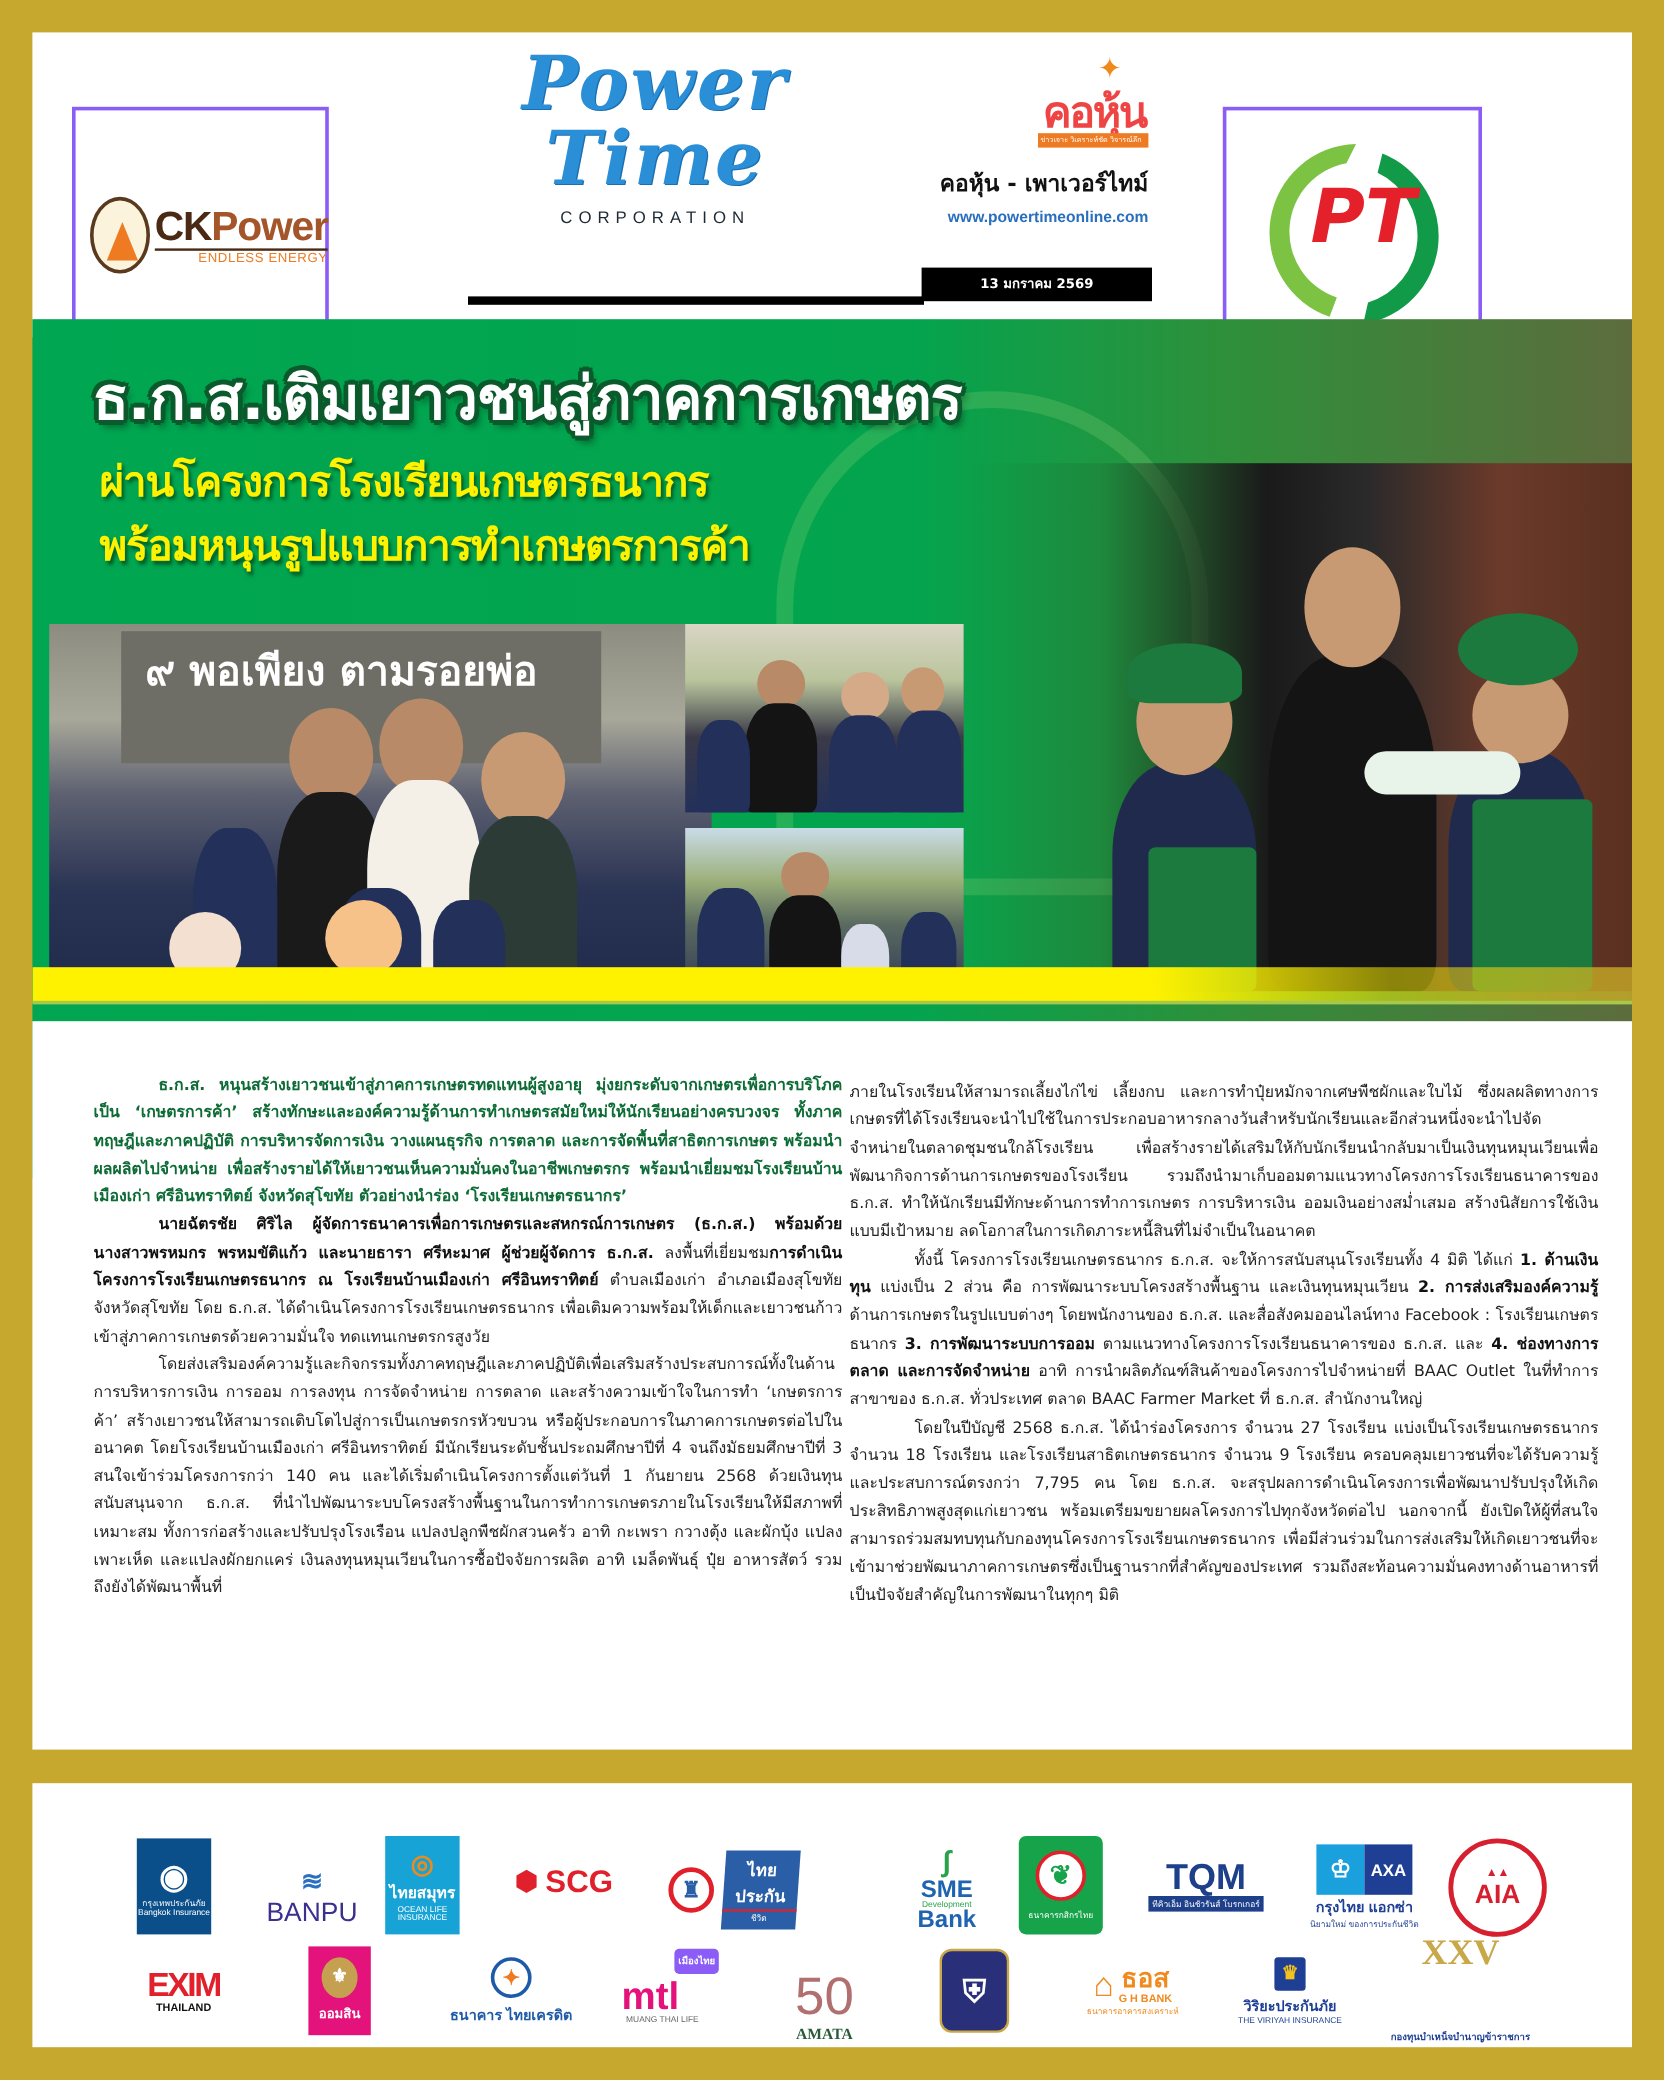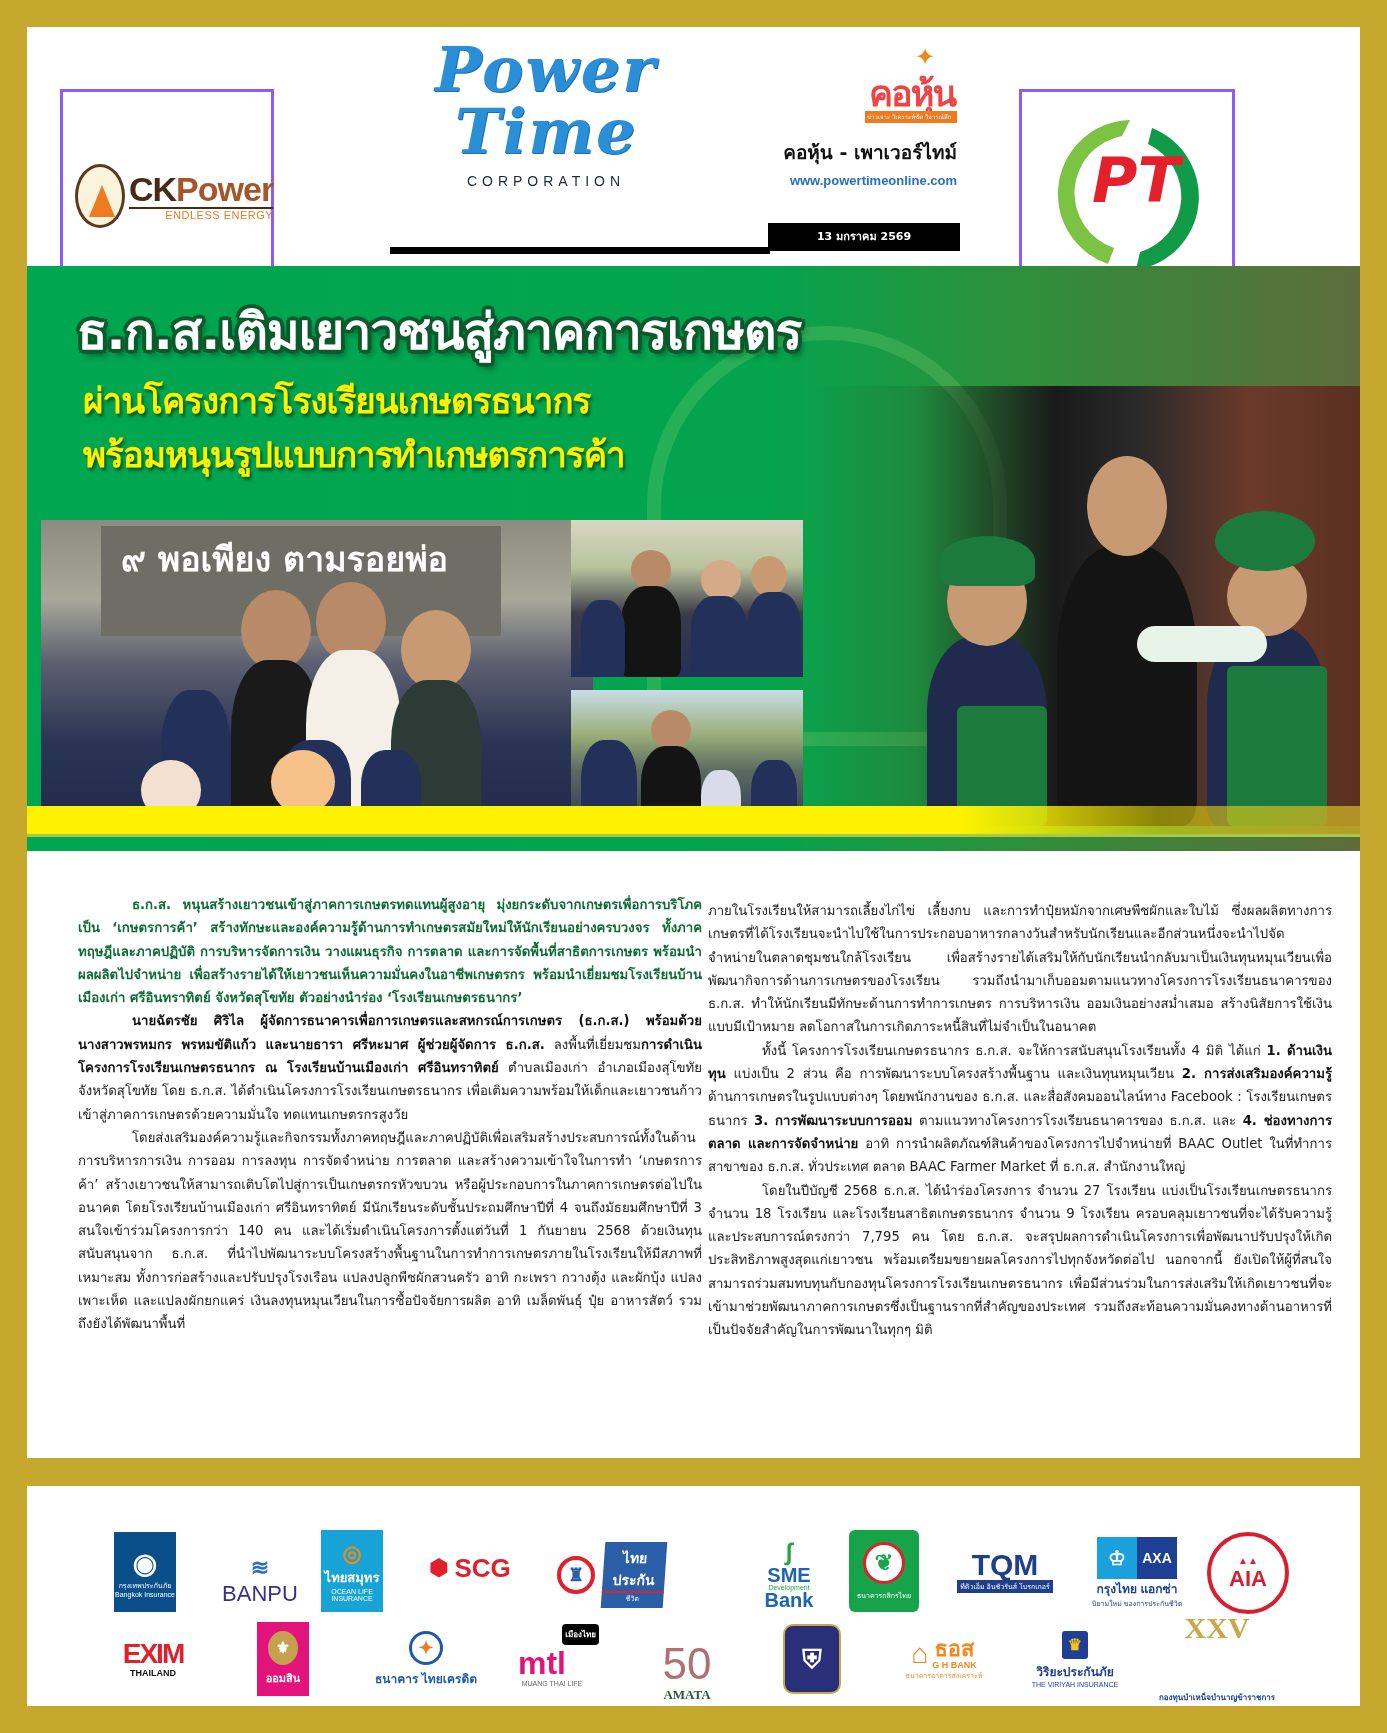--- a/index.html
+++ b/index.html
@@ -243,21 +243,21 @@
   </div>
   <div class="sp" style="left:230px;top:136px;width:52px;height:74px;background:#e4127b;color:#fff;">
     <span style="width:30px;height:34px;border-radius:50%;background:#c4a050;font-size:16px;line-height:34px;">⚜</span>
     <span style="font-size:11px;margin-top:4px;">ออมสิน</span>
   </div>
   <div class="sp" style="left:344px;top:136px;width:110px;height:74px;color:#1e5aa8;">
     <span style="width:34px;height:34px;border-radius:50%;border:3px solid #1e5aa8;color:#ee7a22;font-size:18px;line-height:28px;">✦</span>
     <span style="font-size:12px;margin-top:4px;">ธนาคาร ไทยเครดิต</span>
   </div>
   <div class="sp" style="left:470px;top:136px;width:110px;height:74px;color:#e4127b;">
-    <span style="position:absolute;right:8px;top:2px;background:#000000;color:#fff;font-size:8px;padding:4px 3px;border-radius:4px;">เมืองไทย</span>
+    <span style="position:absolute;right:8px;top:2px;background:#8b5cf6;color:#fff;font-size:8px;padding:4px 3px;border-radius:4px;">เมืองไทย</span>
     <span style="font-size:32px;line-height:34px;margin-top:14px;margin-right:20px;">mtl</span>
     <span class="sp-small" style="color:#666;">MUANG THAI LIFE</span>
   </div>
   <div class="sp" style="left:620px;top:134px;width:80px;height:78px;color:#b07070;">
     <span style="font-size:44px;line-height:46px;font-weight:normal;margin-top:25px;">50</span>
     <span style="font-size:13px;color:#2a5a3a;font-family:'Liberation Serif',serif;">AMATA</span>
   </div>
   <div class="sp" style="left:756px;top:138px;width:58px;height:70px;background:#2a2f7a;border:2px solid #c9a84a;border-radius:10px;color:#fff;">
     <span style="font-size:26px;color:#fff;">⛨</span>
   </div>

